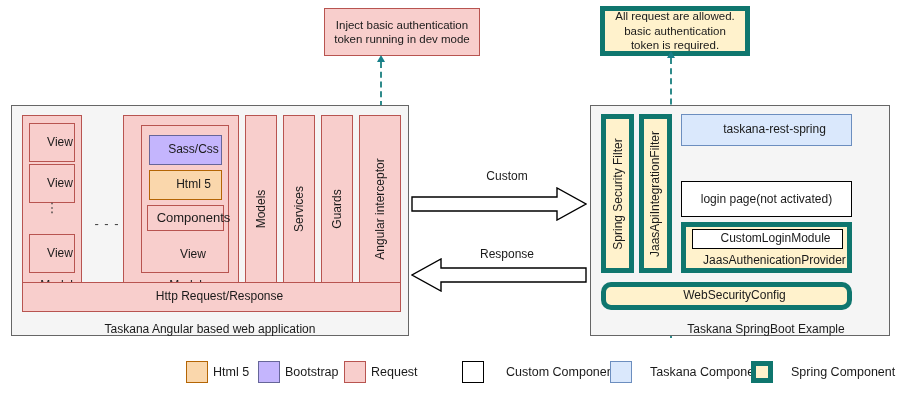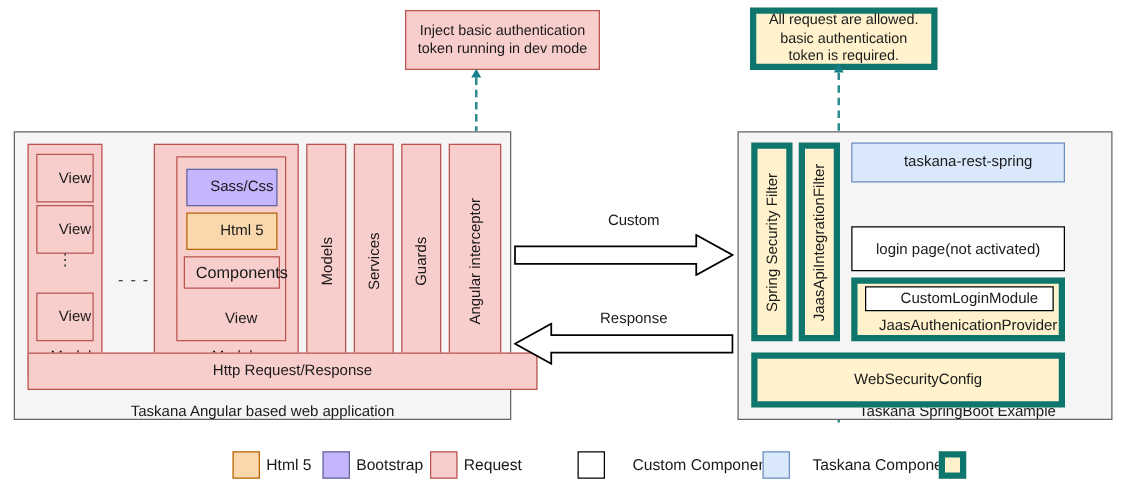--- a/index.html
+++ b/index.html
@@ -135,21 +135,21 @@
 <div class="abs c-angular vlabel" style="left:283px; top:115px; width:32px; height:187px;">
   <span>Services</span>
 </div>
 <div class="abs c-angular vlabel" style="left:321px; top:115px; width:32px; height:187px;">
   <span>Guards</span>
 </div>
 <div class="abs c-angular vlabel" style="left:359px; top:115px; width:42px; height:187px;">
   <span>Angular interceptor</span>
 </div>
 
-<div class="abs cell txt c-angular" style="left:22px; top:282px; width:408px; height:30px;">Http Request/Response</div>
+<div class="abs cell txt c-angular" style="left:22px; top:282px; width:379px; height:30px;">Http Request/Response</div>
 
 <div class="blockarrow" style="left:411px; top:187px;">
   <svg width="176" height="34" viewBox="0 0 176 34">
     <path d="M1,10 L146,10 L146,1 L175,17 L146,33 L146,24 L1,24 Z" fill="#ffffff" stroke="#000000" stroke-width="1.4"></path>
   </svg>
 </div>
 <div class="abs cell txt" style="left:411px; top:168px; width:176px; height:18px;">Custom</div>
 
 <div class="blockarrow" style="left:411px; top:258px;">
   <svg width="176" height="34" viewBox="0 0 176 34">
@@ -173,21 +173,21 @@
 
 <div class="abs c-custom" style="left:681px; top:181px; width:171px; height:36px; display:flex; align-items:center; justify-content:center;">
   <div class="txt">login page</div>
   <div class="txt">(not activated)</div>
 </div>
 
 <div class="abs c-spring" style="left:681px; top:222px; width:171px; height:51px;"></div>
 <div class="abs cell txt c-custom" style="left:692px; top:229px; width:151px; height:20px;">CustomLoginModule</div>
 <div class="abs cell txt" style="left:681px; top:251px; width:171px; height:20px;">JaasAuthenicationProvider</div>
 
-<div class="abs cell txt c-spring" style="left:601px; top:282px; width:251px; height:44px;">WebSecurityConfig</div>
+<div class="abs cell txt c-spring" style="left:601px; top:282px; width:251px; height:28px;border-radius:10px;">WebSecurityConfig</div>
 
 <div class="legend-item" style="left:186px; top:361px;">
   <div class="swatch c-html5"></div>
   <div class="legend-label">Html 5</div>
 </div>
 <div class="legend-item" style="left:258px; top:361px;">
   <div class="swatch c-bootstrap"></div>
   <div class="legend-label">Bootstrap</div>
 </div>
 <div class="legend-item" style="left:344px; top:361px;">
@@ -197,13 +197,14 @@
 <div class="legend-item" style="left:462px; top:361px;">
   <div class="swatch c-custom"></div>
   <div class="legend-label" style="margin-left:22px;">Custom Component</div>
 </div>
 <div class="legend-item" style="left:610px; top:361px;">
   <div class="swatch c-taskana"></div>
   <div class="legend-label" style="margin-left:18px;">Taskana Component</div>
 </div>
 <div class="legend-item" style="left:751px; top:361px;">
   <div class="swatch c-spring"></div>
+  <div class="legend-label" style="margin-left:18px;">Spring Component</div>
 </div>
 
 </body></html>

